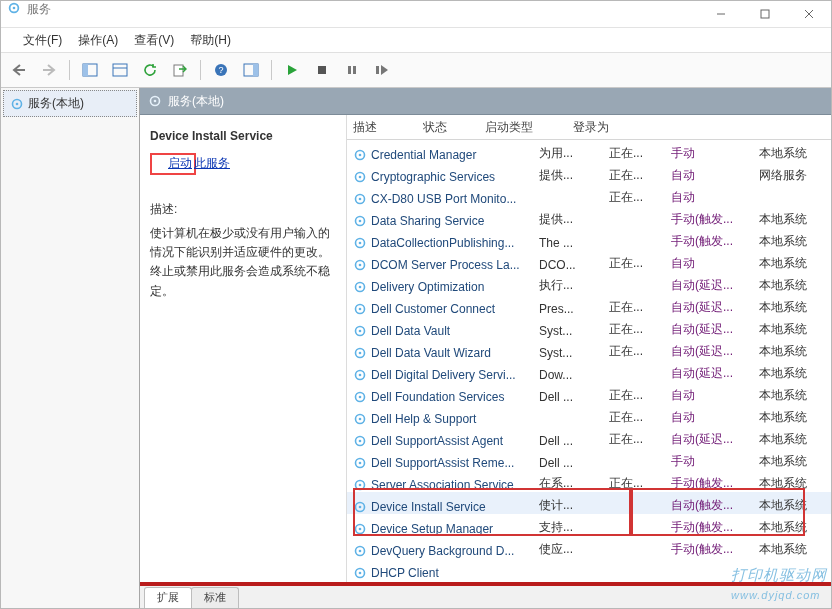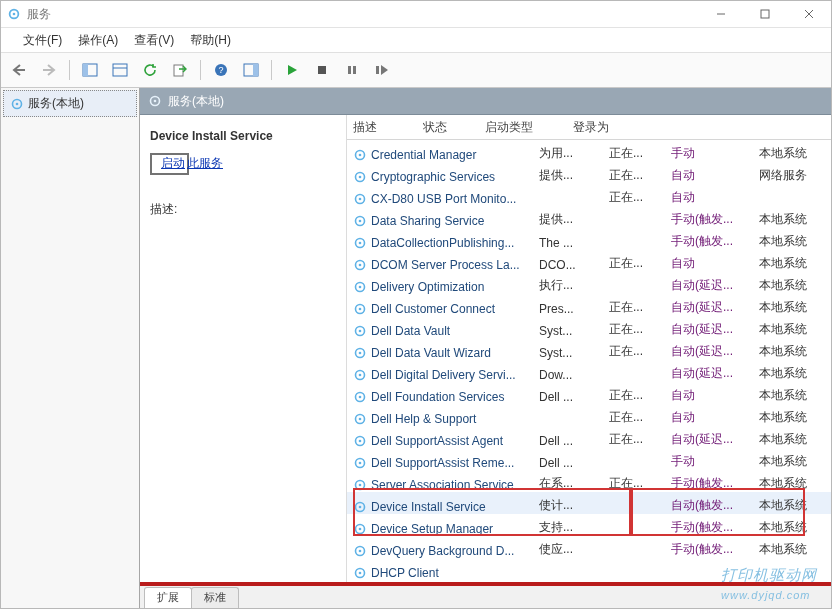--- a/index.html
+++ b/index.html
@@ -1,35 +1,35 @@
 <!DOCTYPE html>
 <html><head>
 <meta charset="utf-8">
 <style>
   html,body{margin:0;padding:0;font-family:"Microsoft YaHei","Segoe UI",Arial,sans-serif;font-size:12px;color:#333;background:#fff;}
   .window{width:832px;height:609px;border:1px solid #b8b8b8;display:flex;flex-direction:column;overflow:hidden;position:relative;box-sizing:border-box;}
-  .titlebar{height:26px;display:flex;align-items:center;padding:0 0 0 6px;color:#777;background:#fff;border-bottom:1px solid #e3e3e3;}
+  .titlebar{height:26px;display:flex;align-items:flex-start;padding:0 0 0 6px;color:#777;background:#fff;border-bottom:1px solid #e3e3e3;}
   .titlebar .ticon{width:14px;height:14px;margin-right:6px;}
   .titlebar .spacer{flex:1;}
   .wbtn{width:44px;height:26px;display:flex;align-items:center;justify-content:center;color:#888;}
   .menubar{height:24px;display:flex;align-items:center;padding:0 16px;gap:4px;background:#fff;border-bottom:1px solid #e0e0e0;}
   .menubar span{padding:2px 6px;cursor:default;}
   .toolbar{height:30px;display:flex;align-items:center;padding:2px 6px;gap:6px;border-bottom:1px solid #c9c9c9;background:#fafafa;}
   .tbtn{width:22px;height:22px;display:flex;align-items:center;justify-content:center;border:1px solid transparent;border-radius:2px;}
   .tsep{width:1px;height:20px;background:#c9c9c9;margin:0 2px;}
   .body{flex:1;display:flex;overflow:hidden;position:relative;}
   .navpane{width:154px;border-right:1px solid #a6a6a6;background:#f7f7f7;}
   .navpane .node{display:flex;align-items:center;gap:4px;padding:4px 6px;background:#e8eef7;border:1px dotted #888;margin:2px;}
   .mainpane{flex:1;display:flex;flex-direction:column;}
   .tophead{height:26px;display:flex;align-items:center;gap:6px;background:#99a7b4;color:#fff;padding:0 8px;border-bottom:1px solid #7c8b98;}
   .split{flex:1;display:flex;overflow:hidden;}
   .detail{width:188px;padding:10px 8px 10px 10px;border-right:1px solid #dcdcdc;}
   .detail h3{margin:4px 0 10px 0;font-size:12px;color:#333;}
   .startlink{color:#0a36b3;text-decoration:underline;cursor:pointer;}
-  .startbox{display:inline-block;border:2px solid #737373;padding:0 2px 1px 9px;margin-right:-2px;}
+  .startbox{display:inline-block;border:2px solid #ef4444;padding:0 2px 1px 16px;margin-right:-2px;}
   .desc-title{margin-top:26px;margin-bottom:6px;}
   .desc-body{line-height:1.6;color:#333;}
   .listwrap{flex:1;overflow:hidden;display:flex;flex-direction:column;}
   .colhdr{height:24px;display:flex;align-items:center;border-bottom:1px solid #d6d6d6;background:#fff;}
   .colhdr .col{padding:0 6px;color:#444;display:flex;align-items:center;gap:4px;}
   .col-name{width:174px;}
   .col-desc{width:58px;}
   .col-status{width:50px;}
   .col-start{width:76px;}
   .col-logon{width:66px;}
@@ -41,21 +41,21 @@
   .row .c.desc{width:58px;color:#333;}
   .row .c.status{width:50px;color:#333;}
   .row .c.start{width:76px;color:#701a75;}
   .row .c.logon{width:66px;color:#333;}
   .gear{width:14px;height:14px;flex:0 0 14px;}
   .tabs{height:22px;display:flex;align-items:flex-end;padding-left:4px;gap:0;background:#f1f1f1;border-top:4px solid #b91c1c;}
   .tab{padding:2px 12px 3px 12px;border:1px solid #bdbdbd;border-bottom:none;border-top-left-radius:3px;border-top-right-radius:3px;background:#fff;margin-right:-1px;font-size:11px;color:#444;}
   .tab.inactive{background:#ececec;}
   .redbox{position:absolute;border:2px solid #d13434;pointer-events:none;}
   .sort-ind{display:inline-block;width:0;height:0;border-left:4px solid transparent;border-right:4px solid transparent;border-bottom:5px solid #777;margin-left:2px;}
-  .watermark{position:absolute;right:14px;bottom:6px;color:#7abadf;font-size:15px;font-style:italic;font-weight:500;opacity:.9;letter-spacing:1px;margin-top:24px;}
+  .watermark{position:absolute;right:4px;bottom:6px;color:#7abadf;font-size:15px;font-style:italic;font-weight:500;opacity:.9;letter-spacing:1px;margin-top:24px;}
 </style>
 </head>
 <body>
 
 <div class="window">
 
   <div class="titlebar">
     <svg class="ticon" viewBox="0 0 16 16">
         <circle cx="8" cy="8" r="5" fill="none" stroke="#5fb2e6" stroke-width="2"></circle>
         <circle cx="8" cy="8" r="1.5" fill="#5fb2e6"></circle>
@@ -185,20 +185,21 @@
       <div class="split">
 
         <div class="detail">
           <h3>Device Install Service</h3>
           <div>
             <span class="startbox">
               <span class="startlink">启动</span>
             </span><span class="startlink">此服务</span>
           </div>
           <div class="desc-title">描述:</div>
+          <div class="desc-body">使计算机在极少或没有用户输入的情况下能识别并适应硬件的更改。终止或禁用此服务会造成系统不稳定。</div>
         </div>
 
         <div class="listwrap">
           <div class="colhdr">
             <div class="col col-desc">描述</div>
             <div class="col col-status">状态</div>
             <div class="col col-start">启动类型</div>
             <div class="col col-logon">登录为</div>
           </div>
           <div class="rows" id="rows">

